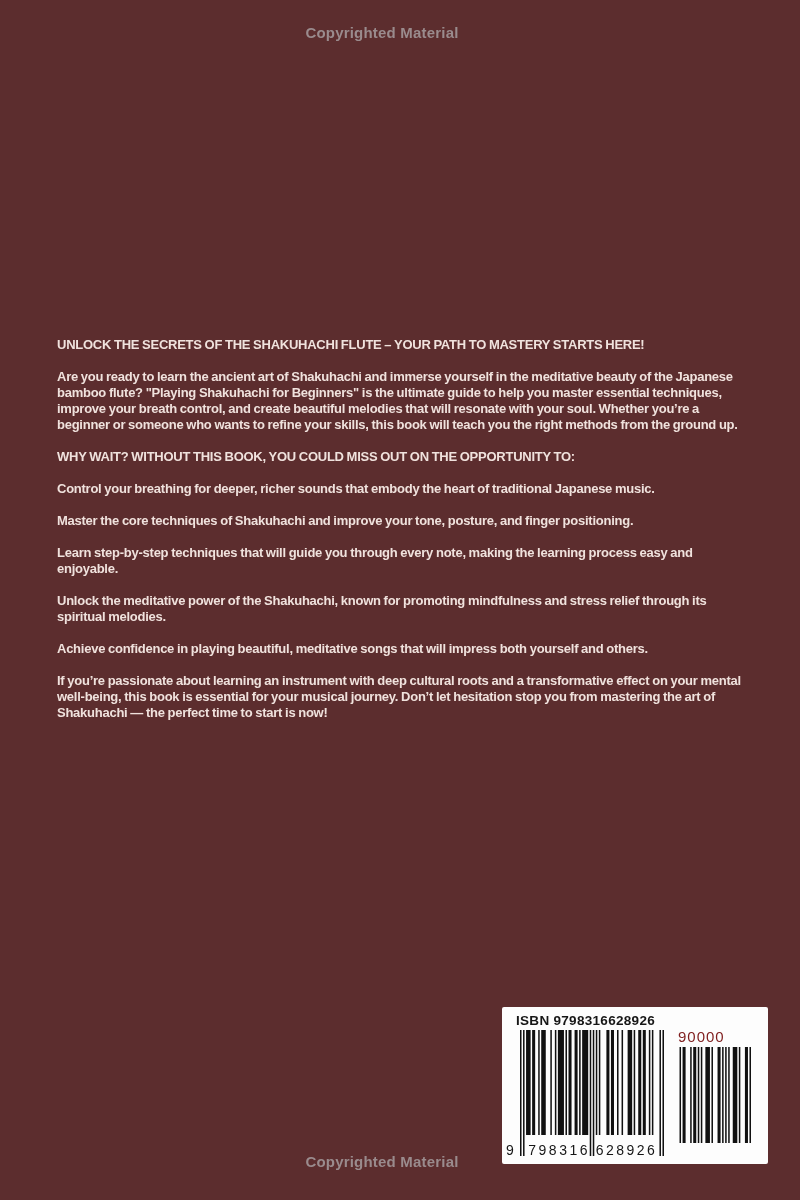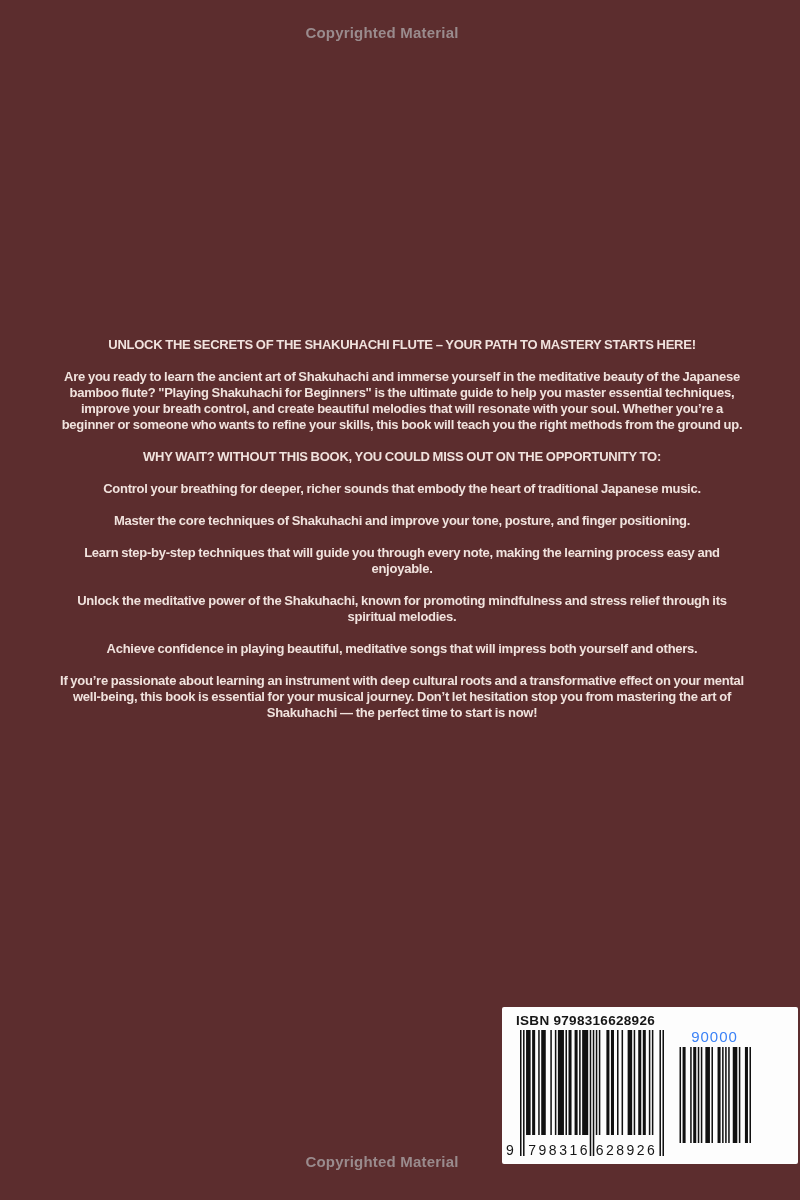--- a/index.html
+++ b/index.html
@@ -24,26 +24,26 @@
     color:var(--wm);
     font-size:15px;font-weight:700;
     letter-spacing:0.2px;
   }
   .watermark.top{top:24px;}
   .watermark.bottom{top:1153px;}
   .blurb{
     position:absolute;left:57px;top:337px;width:690px;
     color:var(--txt);
     font-size:13px;font-weight:700;line-height:16px;
-    letter-spacing:-0.25px;word-spacing:-0.5px;text-align:center;
+    letter-spacing:-0.25px;word-spacing:-0.5px;
   }
   .blurb p{margin:0 0 16px 0;}
   .blurb p.h{text-transform:none;}
   .barcode-box{
-    position:absolute;left:502px;top:1007px;width:296px;height:157px;
+    position:absolute;left:502px;top:1007px;width:266px;height:157px;
     background:var(--panel);
     border-radius:2px;
     color:#161616;
   }
   .isbn-label{
     position:absolute;left:14px;top:6px;
     font-size:13.5px;font-weight:700;letter-spacing:0.3px;
     color:#161616;
   }
   .ean13{position:absolute;left:18px;top:23px;width:144px;height:130px;}
@@ -51,22 +51,21 @@
   .bar-digit{
     position:absolute;top:135px;
     font-size:14px;font-weight:400;line-height:16px;color:#161616;
     background:transparent;
   }
   .bar-digit.lead{left:4px;}
   .bar-digit.g1{left:21px;width:67px;text-align:right;letter-spacing:2.5px;}
   .bar-digit.g2{left:91px;width:67px;text-align:center;letter-spacing:2.5px;}
   .addon-num{
     position:absolute;left:176px;top:21px;width:73px;
-    text-align:center;
-    font-size:15px;font-weight:400;letter-spacing:1px;color:#3b82f6;
+    font-size:15px;font-weight:400;letter-spacing:1px;color:#7f1d1d;
   }
 </style>
 </head>
 <body>
 
 <div class="cover">
 
   <div class="watermark top">Copyrighted Material</div>
 
   <div class="blurb">

